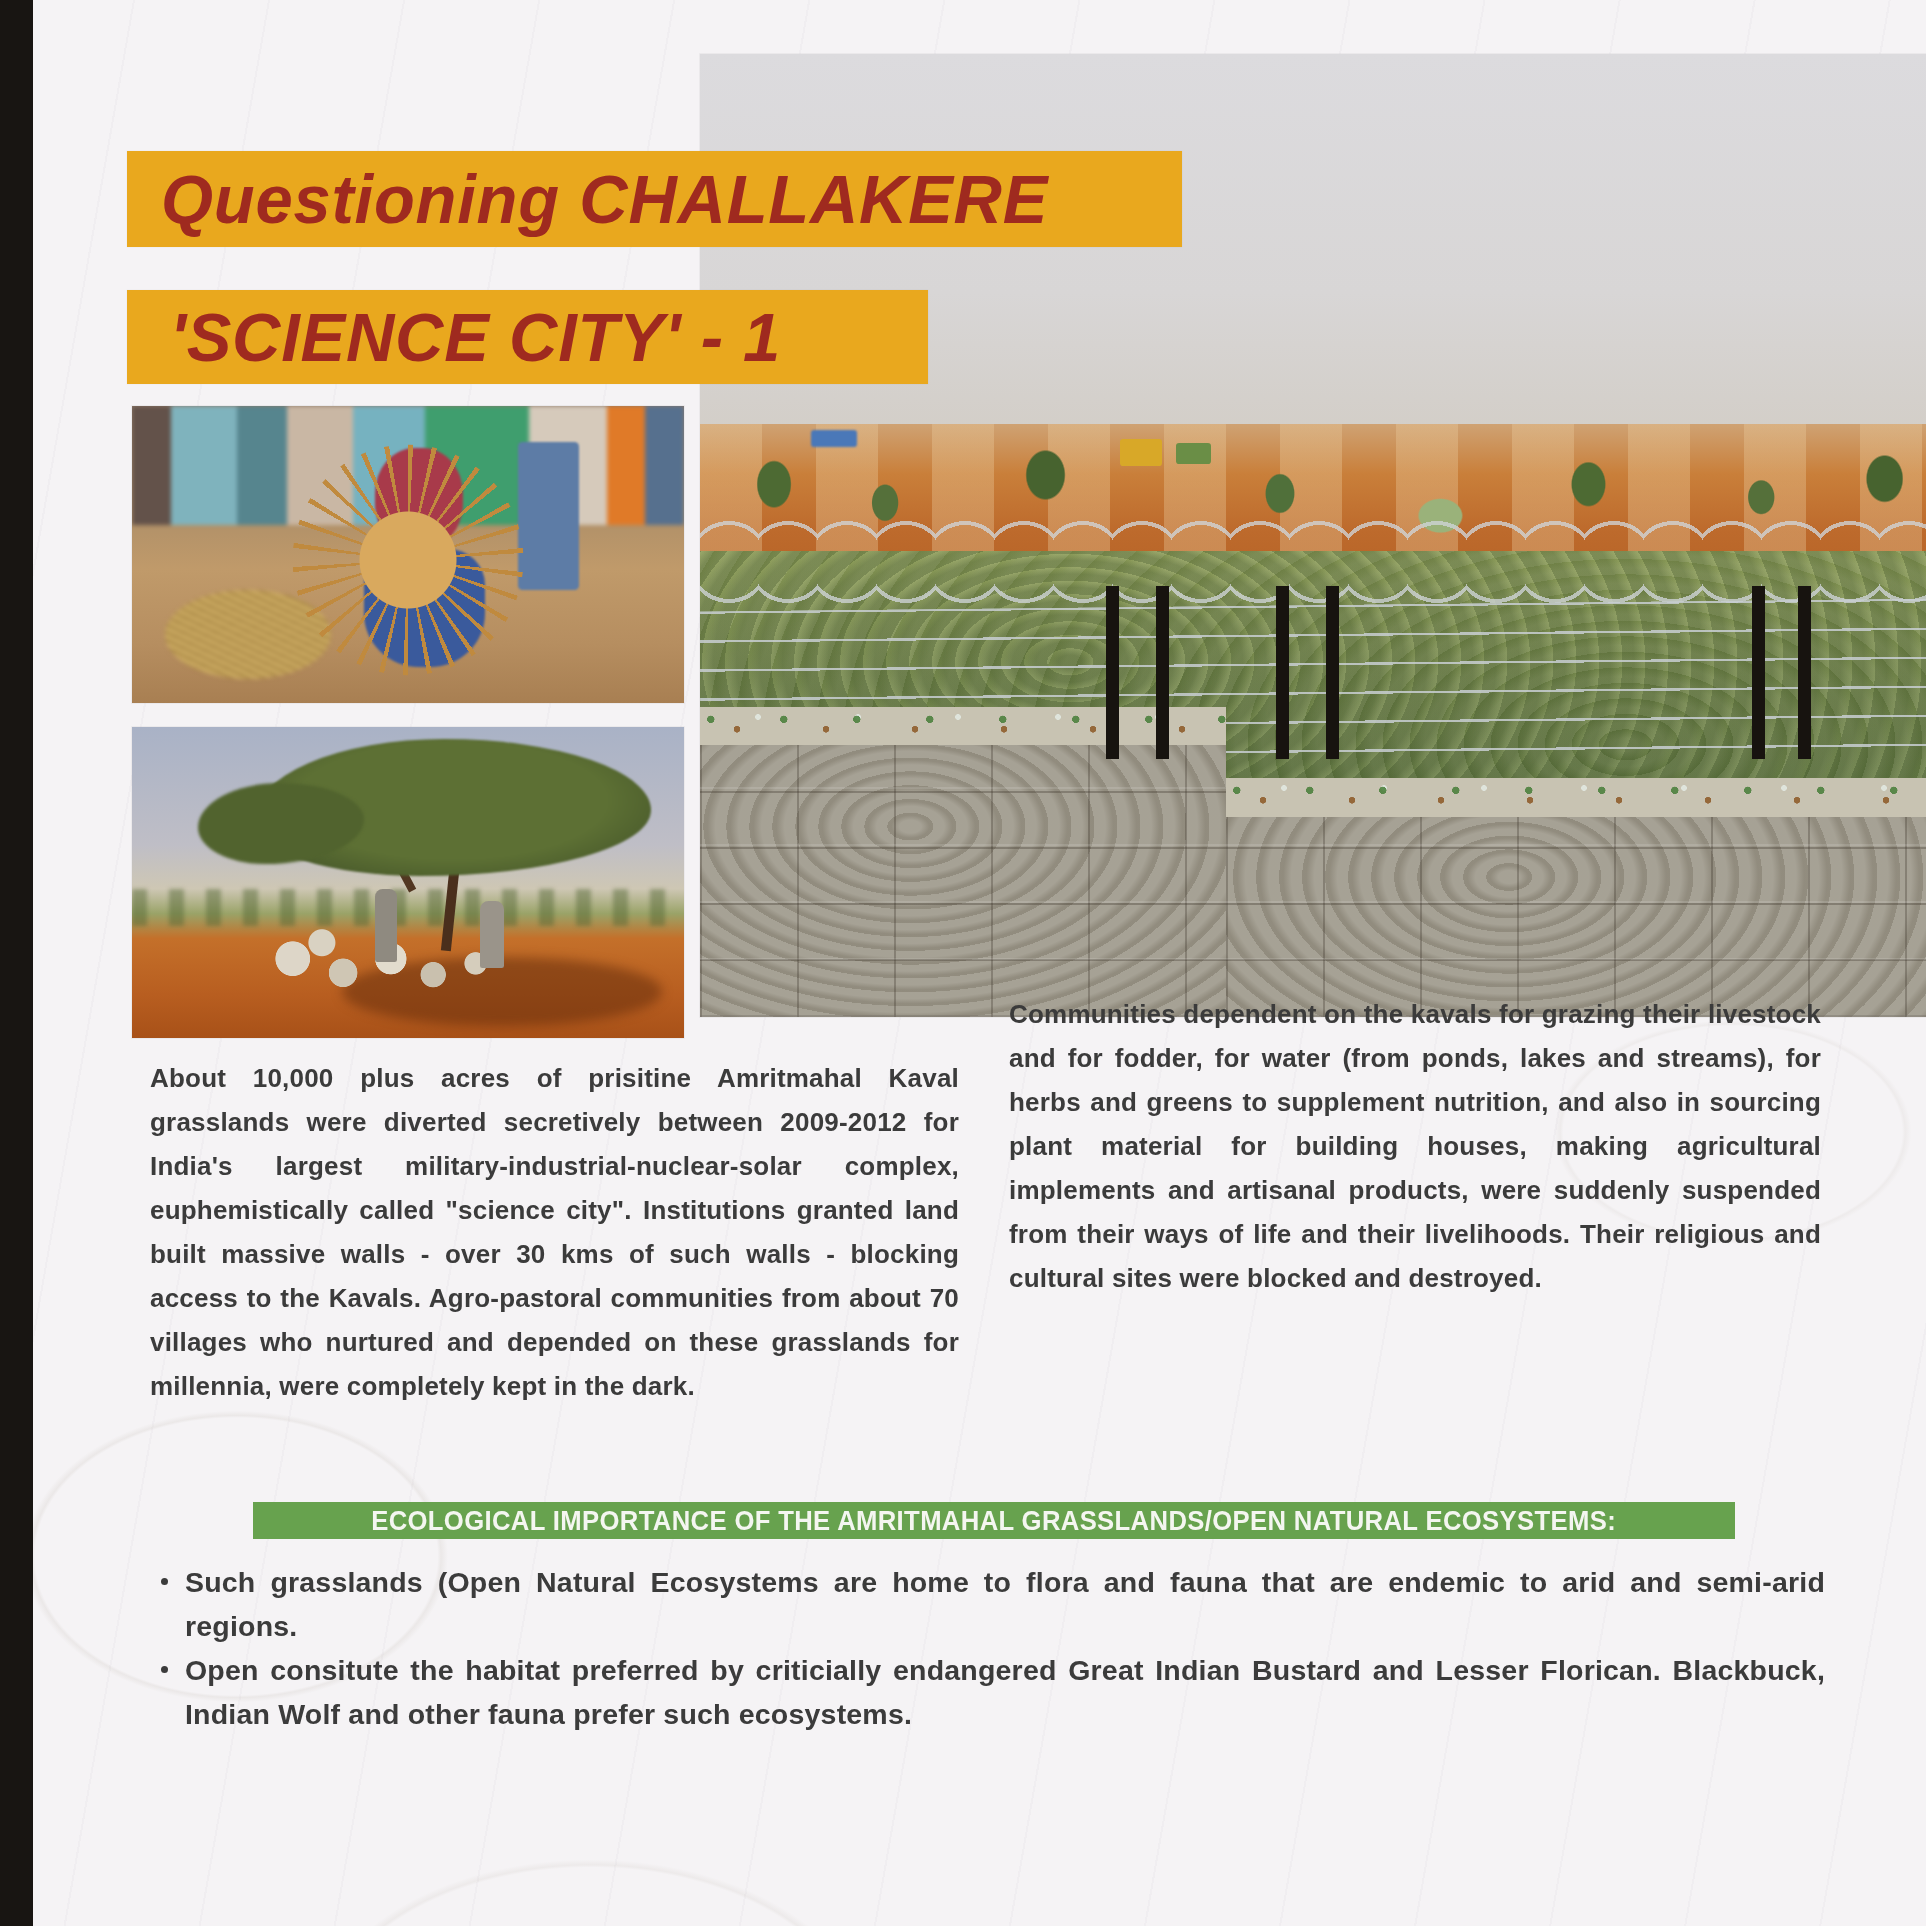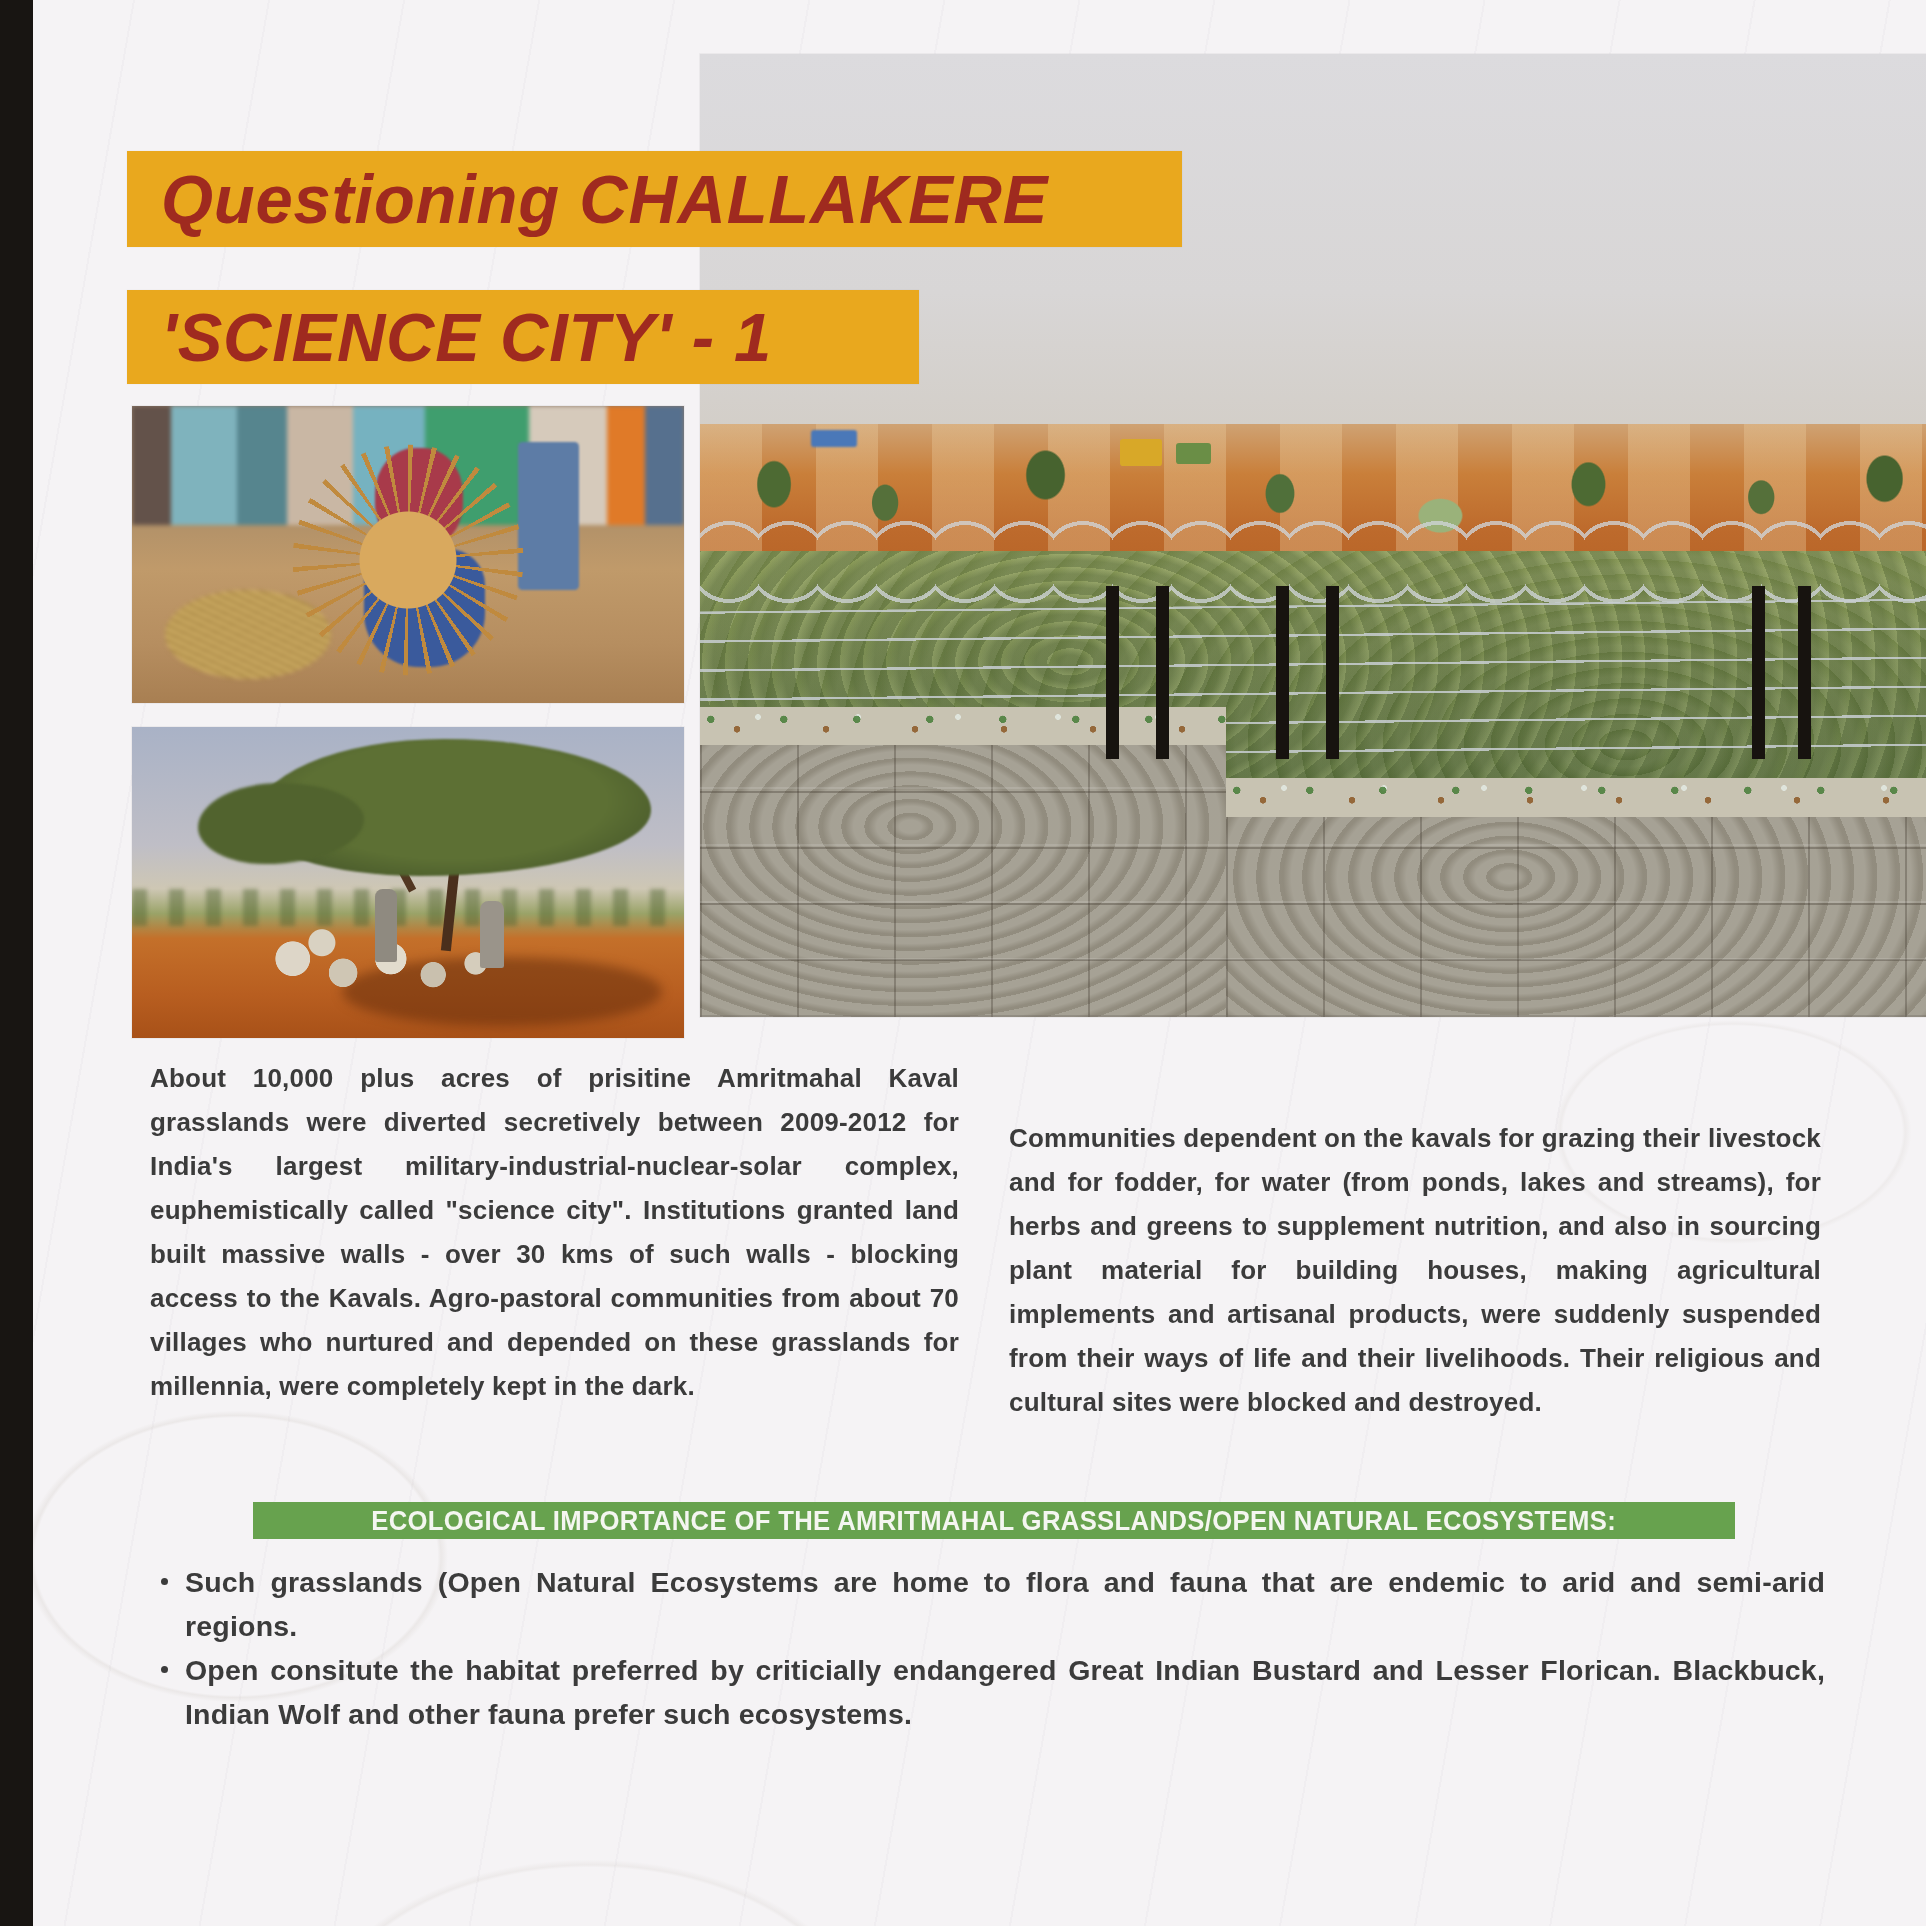--- a/index.html
+++ b/index.html
@@ -17,21 +17,21 @@
       radial-gradient(ellipse 308px 193px at 88% 40%, transparent 55%, rgba(190,182,172,.13) 56%, transparent 58%),
       repeating-linear-gradient(100deg, transparent 0 131px, rgba(205,200,210,.12) 131px 133px);}
 
   
   .edge-left{left:0;top:0;width:33px;height:2830px;background:#181512;z-index:6;}
 
   
   .banner{background:var(--gold,#e9a81e);display:flex;align-items:center;z-index:4;
     box-shadow:0 0 0 0.4px rgba(0,0,0,.04);font-style:italic;}
   .banner-1{left:127px;top:151px;width:1021px;height:96px;padding-left:34px;}
-  .banner-2{left:127px;top:290px;width:758px;height:94px;padding-left:34px;}
+  .banner-2{left:127px;top:290px;width:758px;height:94px;padding-left:43px;}
   .banner .t{font-size:69px;font-weight:700;letter-spacing:0.8px;color:var(--title-red,#9f2a1f);
     transform:scaleX(.97);transform-origin:left center;white-space:nowrap;}
 
   
   .photo{overflow:hidden;z-index:3;box-shadow:0 0 0 0.8px rgba(0,0,0,.05);}
   .photo>div{position:absolute;}
 
   
   .photo-basket{left:132px;top:406px;width:552px;height:297px;
     background:linear-gradient(180deg,#8e7a6a 0%,#a98c68 30%,#c09a6a 55%,#b68e60 80%,#a87f52 100%);}
@@ -117,21 +117,21 @@
   .wall-body-right{left:526px;top:763px;width:708px;height:200px;}
   .wp-post{width:13px;height:173px;top:532px;background:#17130f;}
   .wp-post.p1{left:406px;} .wp-post.p2{left:456px;}
   .wp-post.p3{left:576px;} .wp-post.p4{left:626px;}
   .wp-post.p5{left:1052px;} .wp-post.p6{left:1098px;}
 
   
   .col{z-index:4;font-size:26px;line-height:44px;font-weight:700;color:var(--body-text,#3b3b3b);
     text-align:justify;letter-spacing:0.2px;}
   .col-left{left:150px;top:1056px;width:809px;}
-  .col-right{left:1009px;top:1116px;width:812px;}
+  .col-right{left:1009px;top:992px;width:812px;}
 
   
   .section-banner{left:253px;top:1502px;width:1482px;height:37px;background:var(--banner-green,#67a24e);
     display:flex;align-items:center;justify-content:center;z-index:4;}
   .section-banner .t{color:#f4f6f0;font-weight:700;font-size:28.5px;letter-spacing:0.4px;white-space:nowrap;
     transform:scaleX(.9);}
 
   
   .bullets{left:150px;top:1560px;width:1675px;z-index:4;list-style:none;margin:0;padding:0;
     font-size:28.5px;line-height:44px;font-weight:600;color:var(--body-text,#3b3b3b);letter-spacing:0.2px;}

